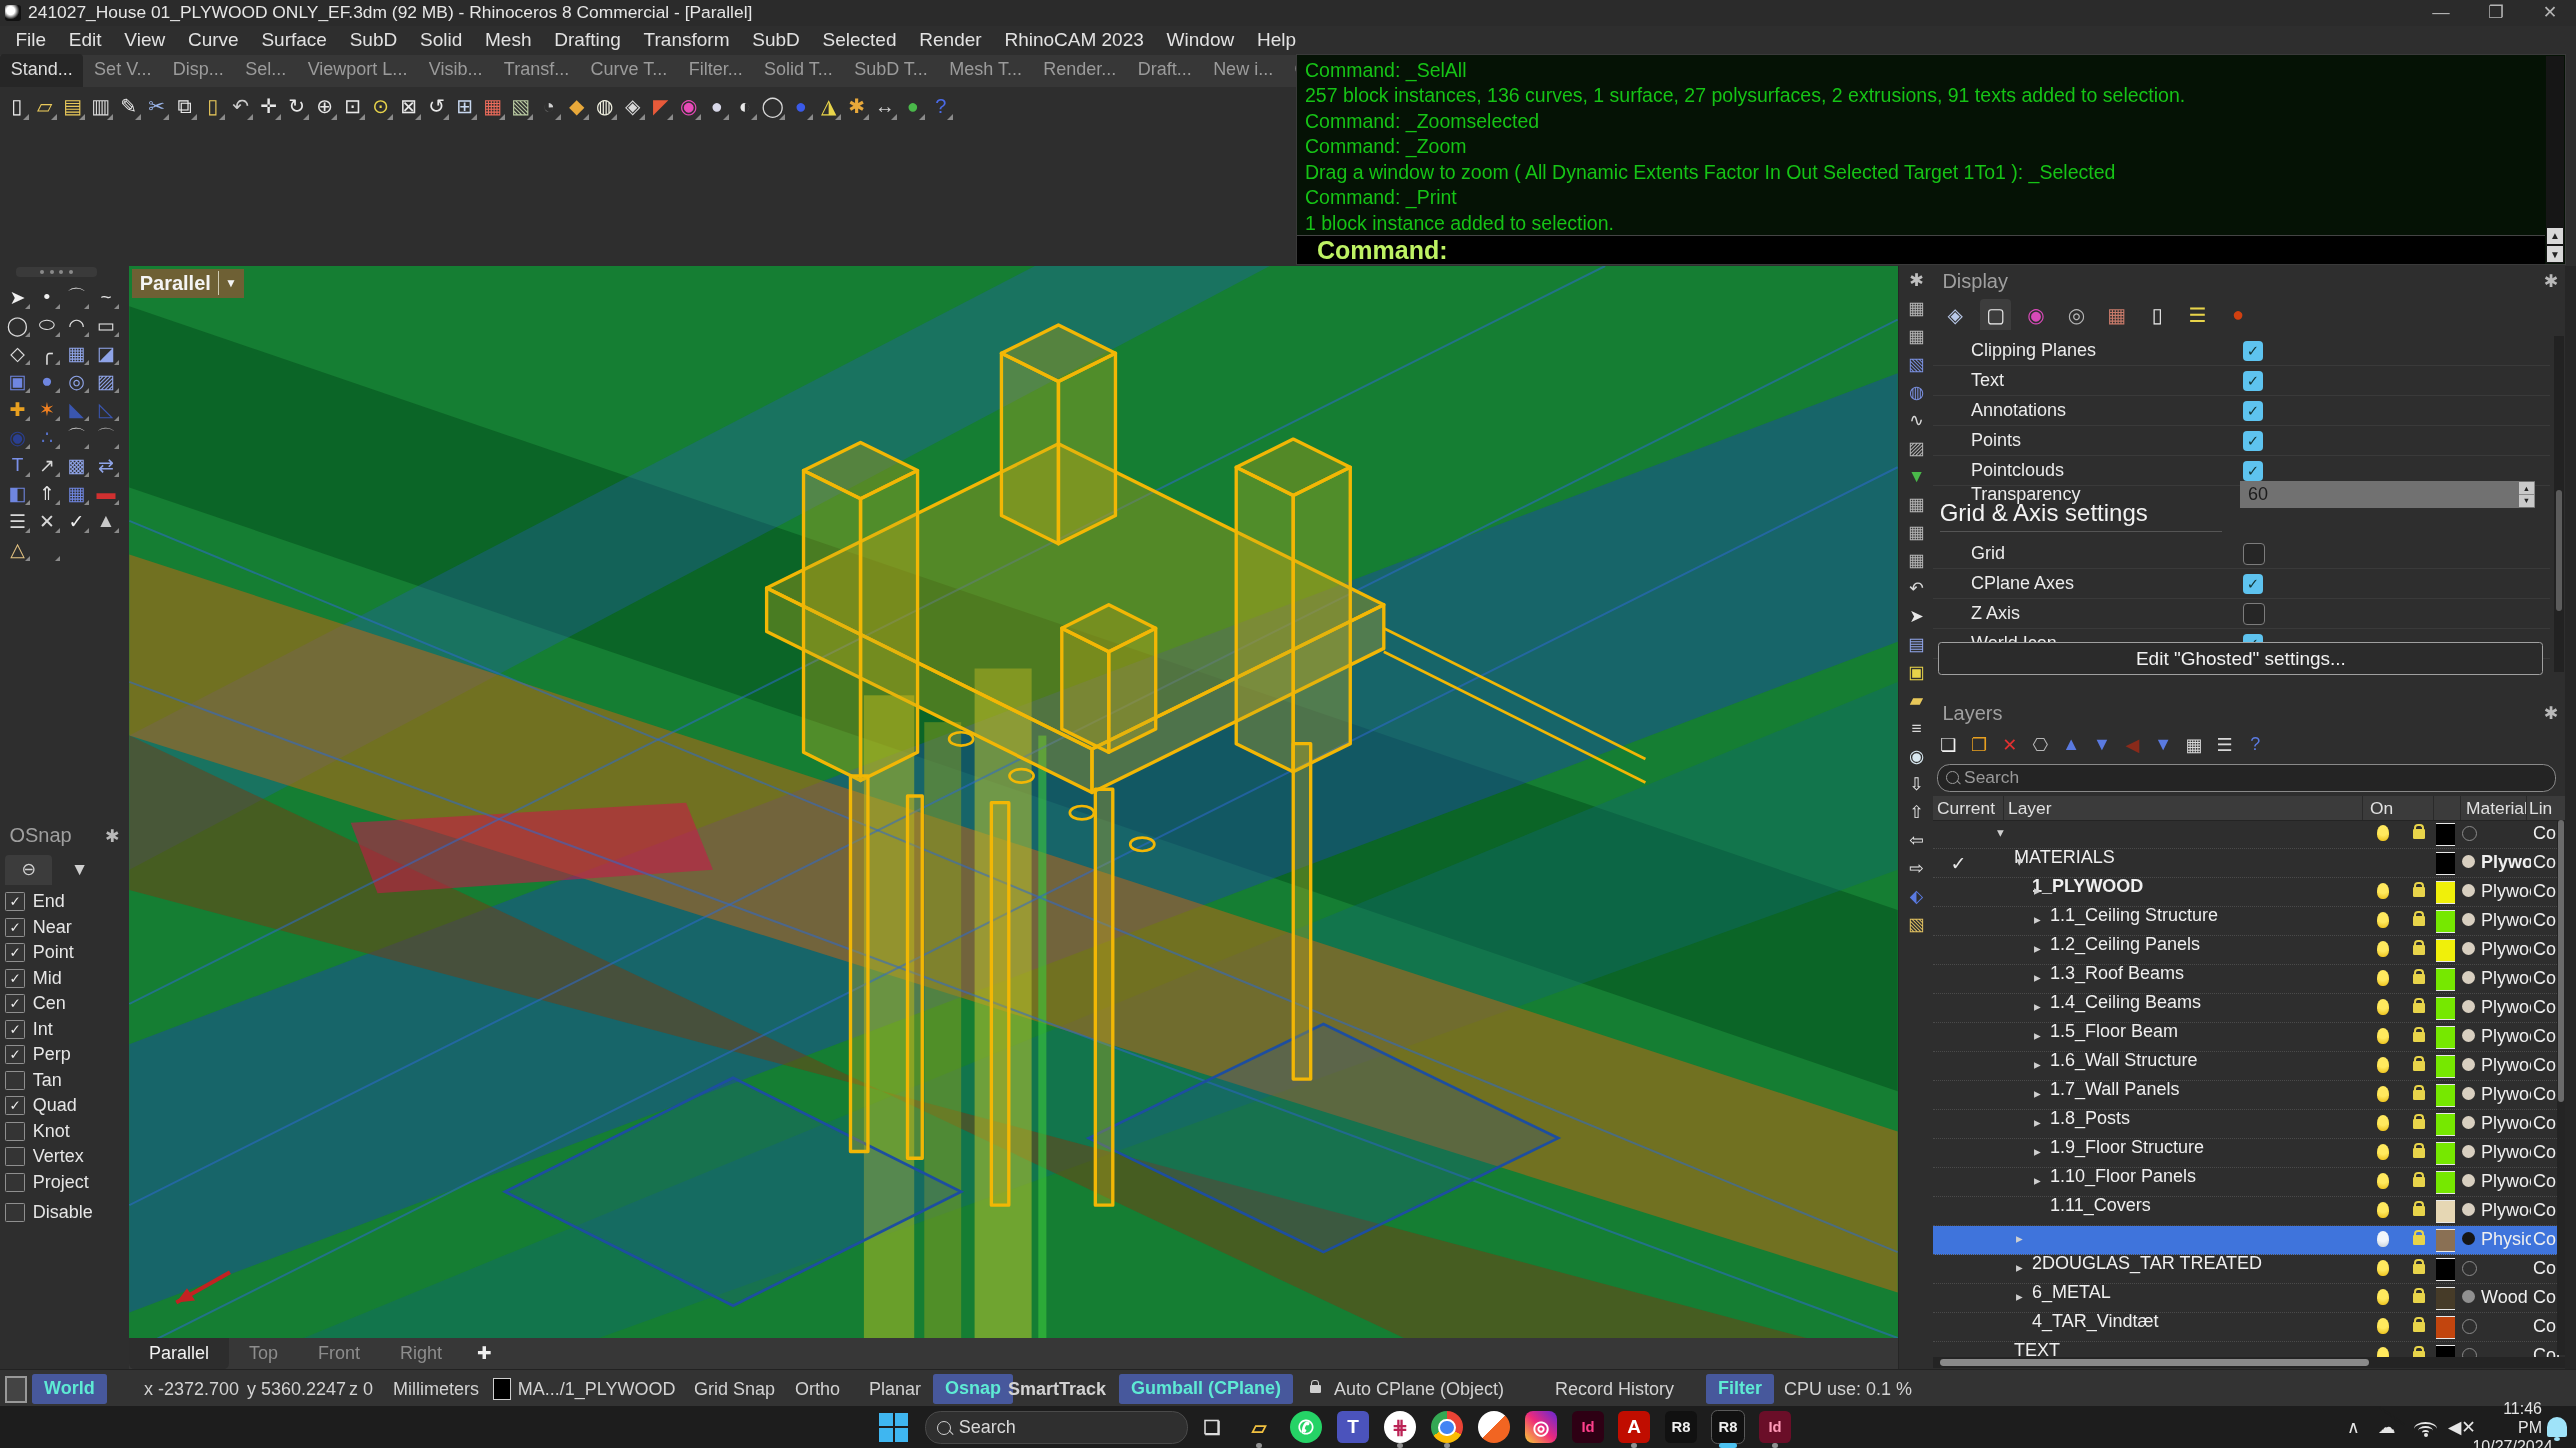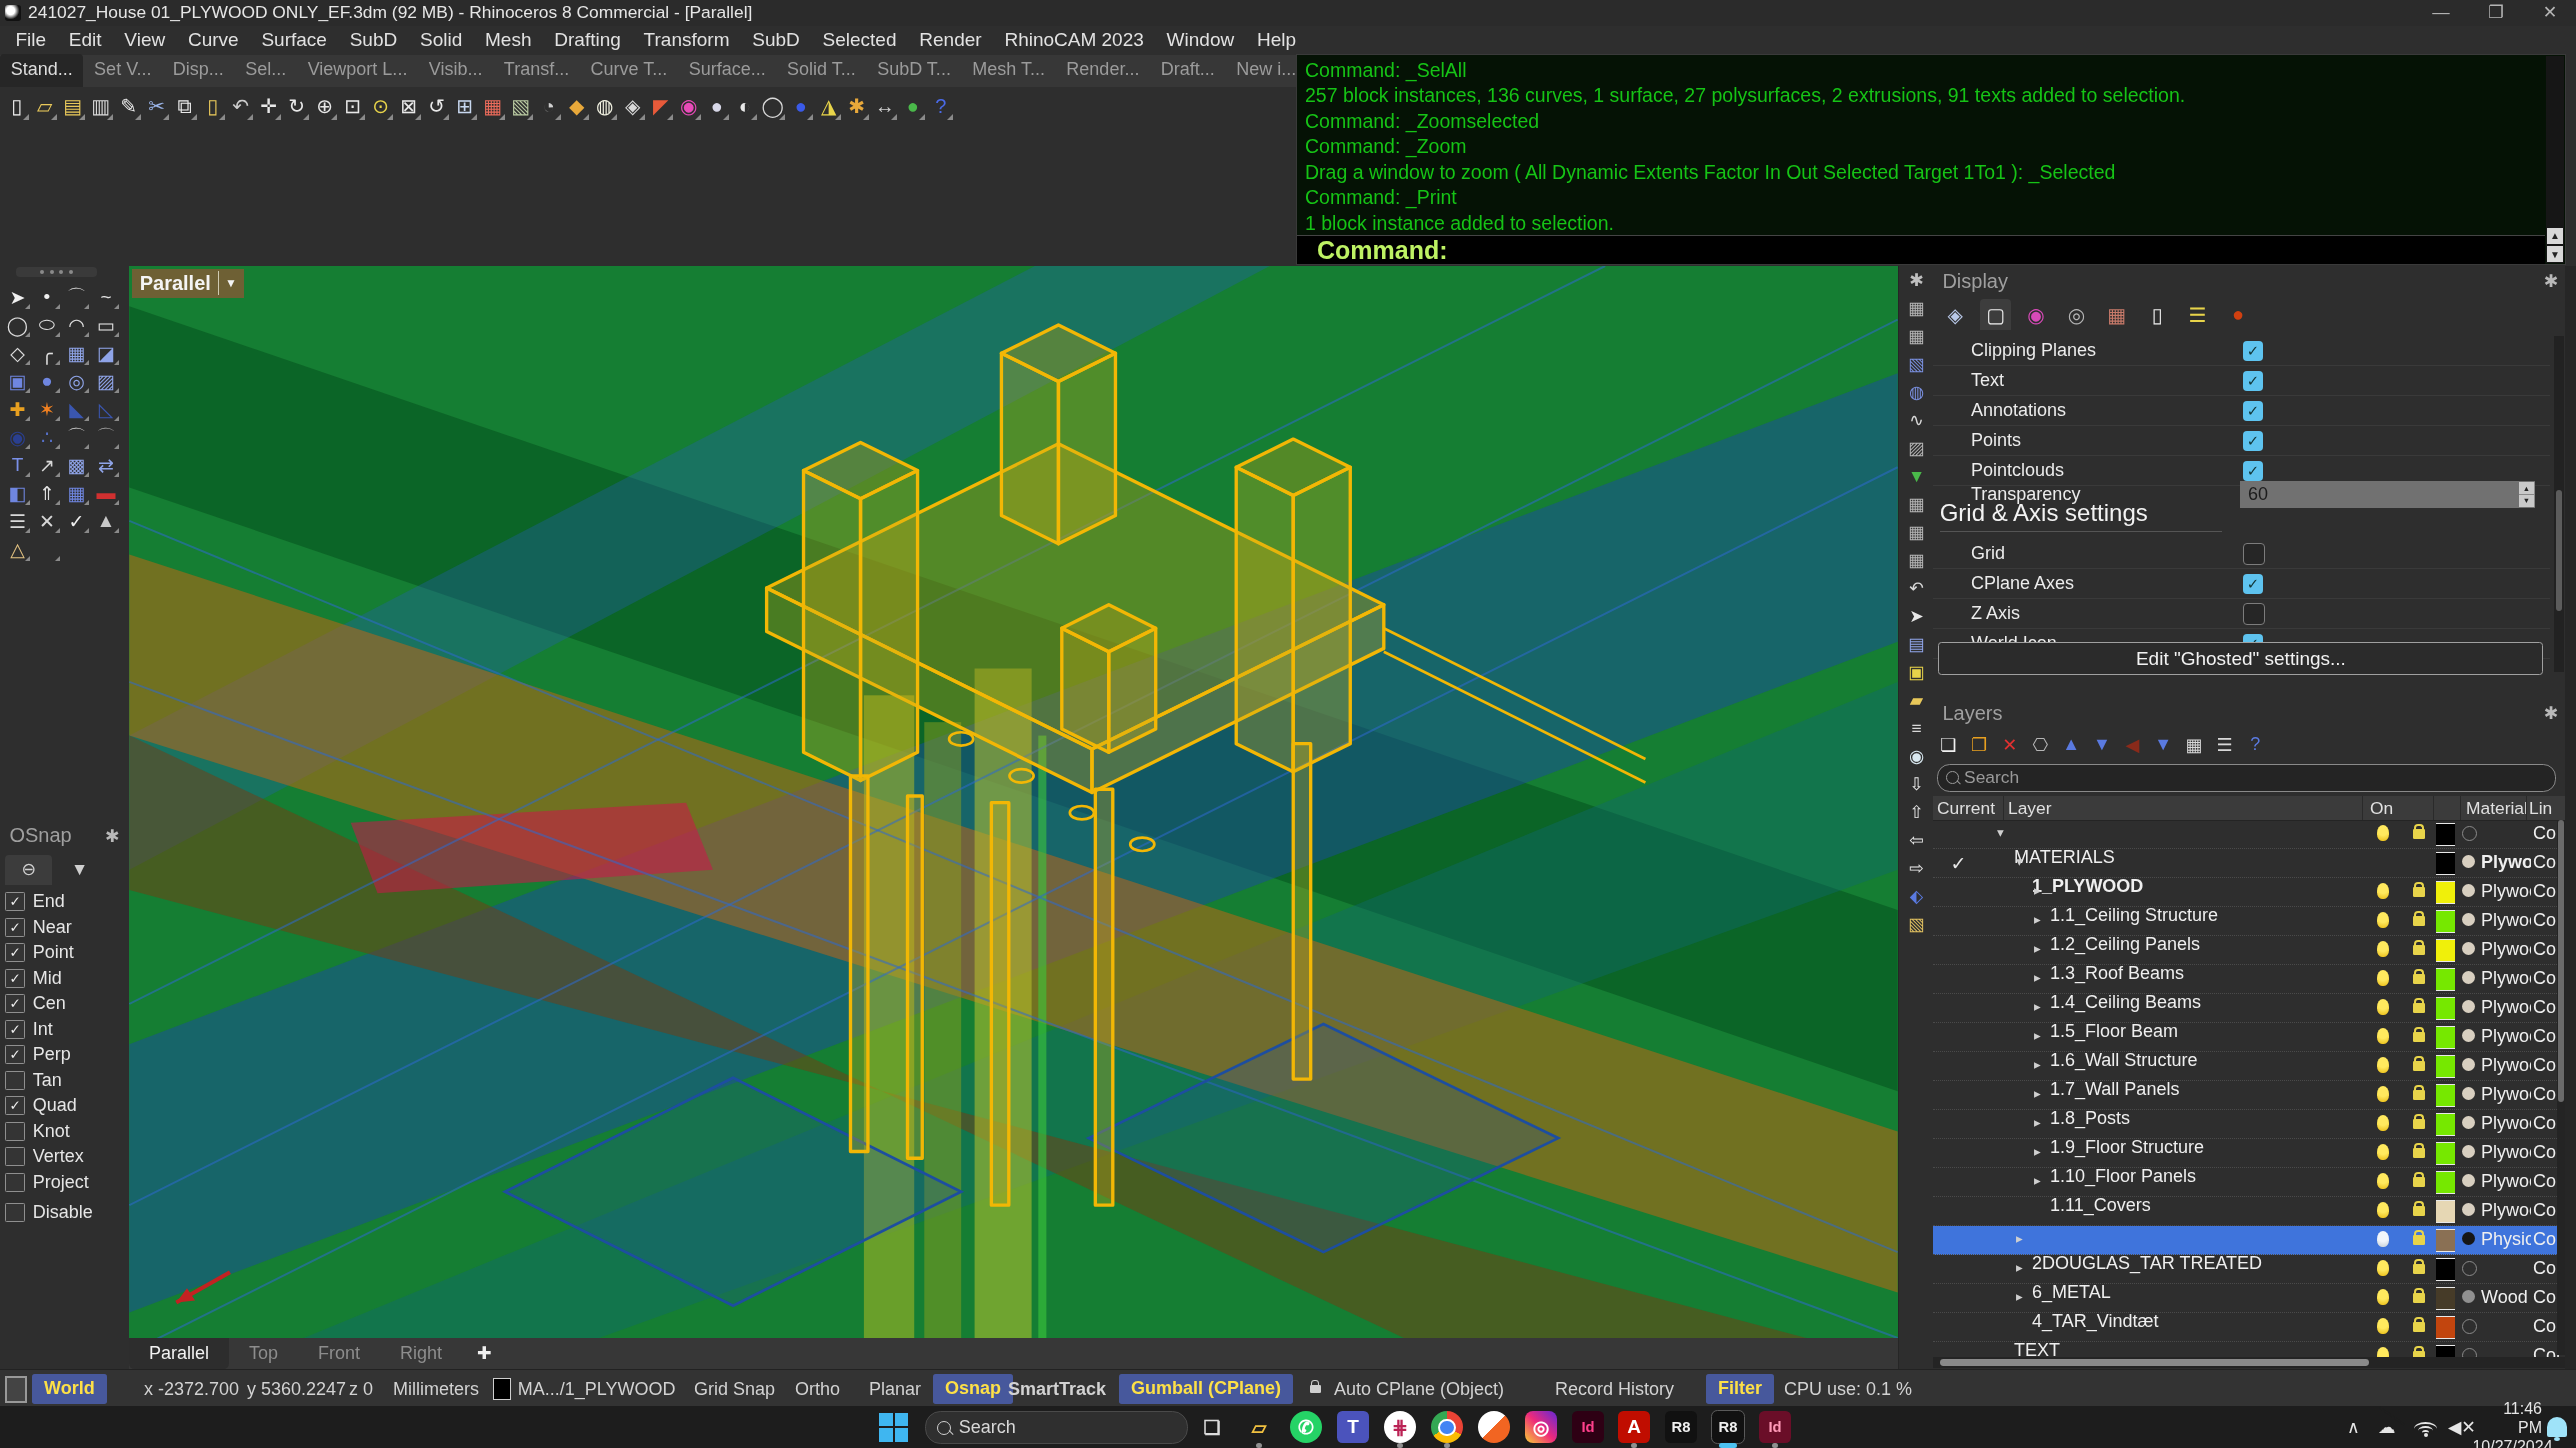--- a/index.html
+++ b/index.html
@@ -129,21 +129,21 @@
   .mdot.outline{border:1.3px solid #8a8a8a;}
   .mat{position:absolute;left:548px;top:3.4px;width:50px;font-size:18px;color:#efefef;white-space:nowrap;overflow:hidden;}
   .lt{position:absolute;left:600px;top:3.4px;width:27px;font-size:18px;color:#efefef;white-space:nowrap;overflow:hidden;}
   #lvscroll{position:absolute;right:0;top:554px;width:8px;height:535px;background:#242424;}
   #lvscroll i{position:absolute;left:0.7px;top:0;width:6.7px;height:282px;background:#6a6a6a;border-radius:3.4px;}
   #lhscroll{position:absolute;left:0;bottom:1.3px;width:632px;height:10.7px;background:#242424;}
   #lhscroll i{position:absolute;left:6.7px;top:2px;width:429px;height:6.7px;background:#8a8a8a;border-radius:3.4px;}
   
   #statusbar{left:0;top:1369px;width:2576px;height:38px;background:#333;border-top:0.7px solid #222;}
   .st{position:absolute;top:0;height:38px;display:flex;align-items:center;font-size:18px;color:#d2d2d2;white-space:nowrap;}
-  .st.btn{background:#47589c;border-radius:2.7px;top:4px;height:29.5px;padding:0 12px;color:#fde047;font-weight:bold;}
+  .st.btn{background:#47589c;border-radius:2.7px;top:4px;height:29.5px;padding:0 12px;color:#5eead4;font-weight:bold;}
   .st .sw{width:16px;height:20px;background:#000;border:1.3px solid #cfcfcf;margin-right:6.7px;}
   #st-pane{left:5.4px;}#st-pane i{width:17.4px;height:23px;border:2px solid #999;background:#444;}
   .st .lk{width:10.7px;height:8px;background:#cfcfcf;border-radius:1.3px;position:relative;display:inline-block;}
   .st .lk::before{content:"";position:absolute;left:1.3px;top:-4.7px;width:5.4px;height:4.7px;border:1.3px solid #cfcfcf;border-bottom:none;border-radius:3.4px 3.4px 0 0;}
   
   #taskbar{left:0;top:1406px;width:2576px;height:42px;background:#1d1d1d;}
   #tb-start{position:absolute;left:879px;top:6.7px;width:29.5px;height:29.5px;display:grid;grid-template-columns:13.4px 13.4px;
      grid-gap:2px;align-content:center;justify-content:center;}
   #tb-start i{width:13.4px;height:13.4px;background:#3fb6f0;}
   #tb-search{position:absolute;left:925px;top:5.4px;width:250px;height:31px;border-radius:15.4px;background:#2f2f2f;
@@ -206,21 +206,21 @@
 <div id="tabsrow" class="ab">
   <span style="flex:1;display:flex;align-items:flex-end" id="tabs-container">
       <span class="ttab active">Stand...</span>
       <span class="ttab">Set V...</span>
       <span class="ttab">Disp...</span>
       <span class="ttab">Sel...</span>
       <span class="ttab">Viewport L...</span>
       <span class="ttab">Visib...</span>
       <span class="ttab">Transf...</span>
       <span class="ttab">Curve T...</span>
-      <span class="ttab">Surface...</span>
+      <span class="ttab">Filter...</span>
       <span class="ttab">Solid T...</span>
       <span class="ttab">SubD T...</span>
       <span class="ttab">Mesh T...</span>
       <span class="ttab">Render...</span>
       <span class="ttab">Draft...</span>
       <span class="ttab">New i...</span>
       <span class="ttab">CPla...</span>
     </span>
   <span id="tabs-gear">✱</span>
 </div>

